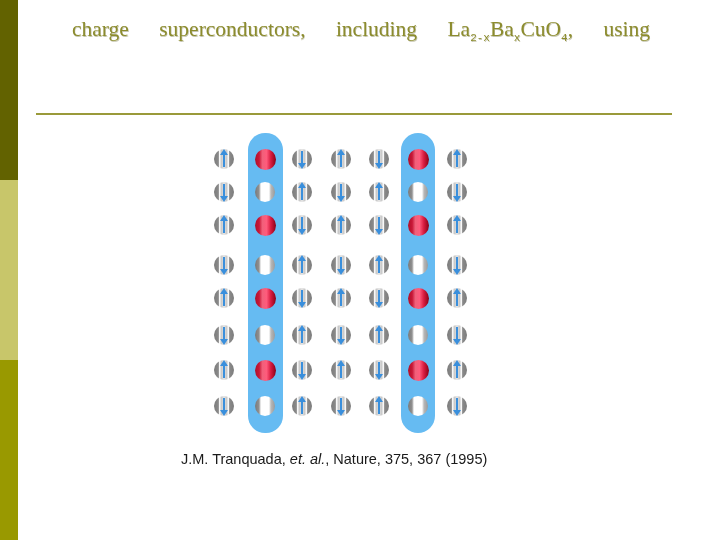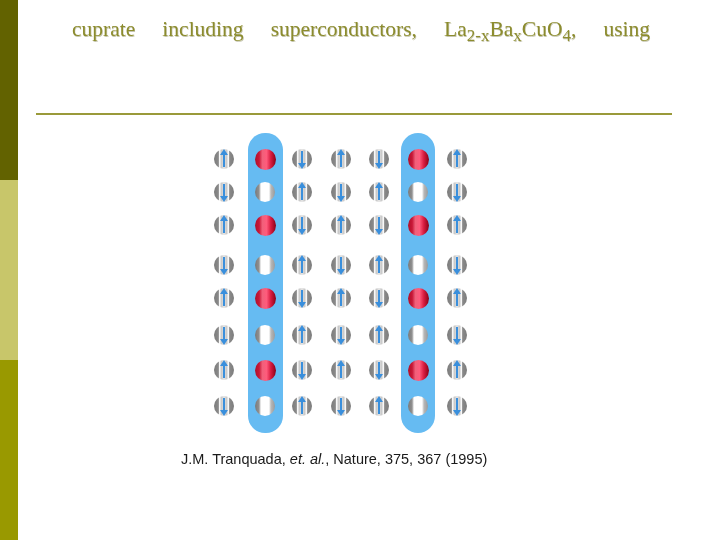--- a/index.html
+++ b/index.html
@@ -15,21 +15,21 @@
   .seg-3 { top: 360px; height: 180px; }
 
   .title {
     position: absolute; left: 72px; top: 15px; width: 578px;
     font-size: 21.5px; line-height: 29px;
     text-align: justify; text-align-last: left;
     text-shadow: 0.6px 0.6px 0.6px rgba(90,90,30,0.35);
   }
   .title .line { display: block; white-space: nowrap; }
   .title .j { display: flex; justify-content: space-between; }
-  sub { font-size: 17px; vertical-align: -5px; line-height: 0; }
+  sub { font-size: 11px; vertical-align: -5px; line-height: 0; font-family: Liberation Mono, monospace; }
 
   .divider { position: absolute; left: 36px; top: 113px; width: 636px; height: 2px; }
 
   .figure { position: absolute; left: 0; top: 0; width: 720px; height: 540px; }
   .stripe { position: absolute; border-radius: 17px; }
 
   .atom { position: absolute; width: 20px; height: 20px; border-radius: 50%; overflow: hidden; }
   .spin {
     background: linear-gradient(90deg, #7c7c7c 0%, #8a8a8a 22%, #ffffff 26%, #c8c8c8 38%, #e8e8e8 50%, #c8c8c8 62%, #ffffff 74%, #8a8a8a 78%, #7c7c7c 100%);
   }
@@ -61,23 +61,23 @@
 <body>
 
 <div class="sidebar">
   <div class="seg seg-1" style="background: rgb(98, 98, 0);"></div>
   <div class="seg seg-2" style="background: rgb(200, 198, 106);"></div>
   <div class="seg seg-3" style="background: rgb(153, 153, 0);"></div>
 </div>
 
 <div class="title" style="color: rgb(140, 140, 46);">
   <span class="line j">
-    <span>cuprate</span>
+    <span>charge</span>
+    <span>superconductors,</span>
     <span>including</span>
-    <span>superconductors,</span>
     <span><span>La</span><sub>2-x</sub><span>Ba</span><sub>x</sub><span>CuO</span><sub>4</sub><span>,</span></span>
     <span>using</span>
   </span>
 </div>
 
 <div class="divider" style="background: rgb(154, 154, 58);"></div>
 
 <div class="figure" id="figure">
     <div class="stripe" style="left: 248px; top: 133px; width: 35px; height: 300px; background: rgb(102, 187, 242);"></div>
     <div class="stripe" style="left: 401px; top: 133px; width: 34px; height: 300px; background: rgb(102, 187, 242);"></div>

